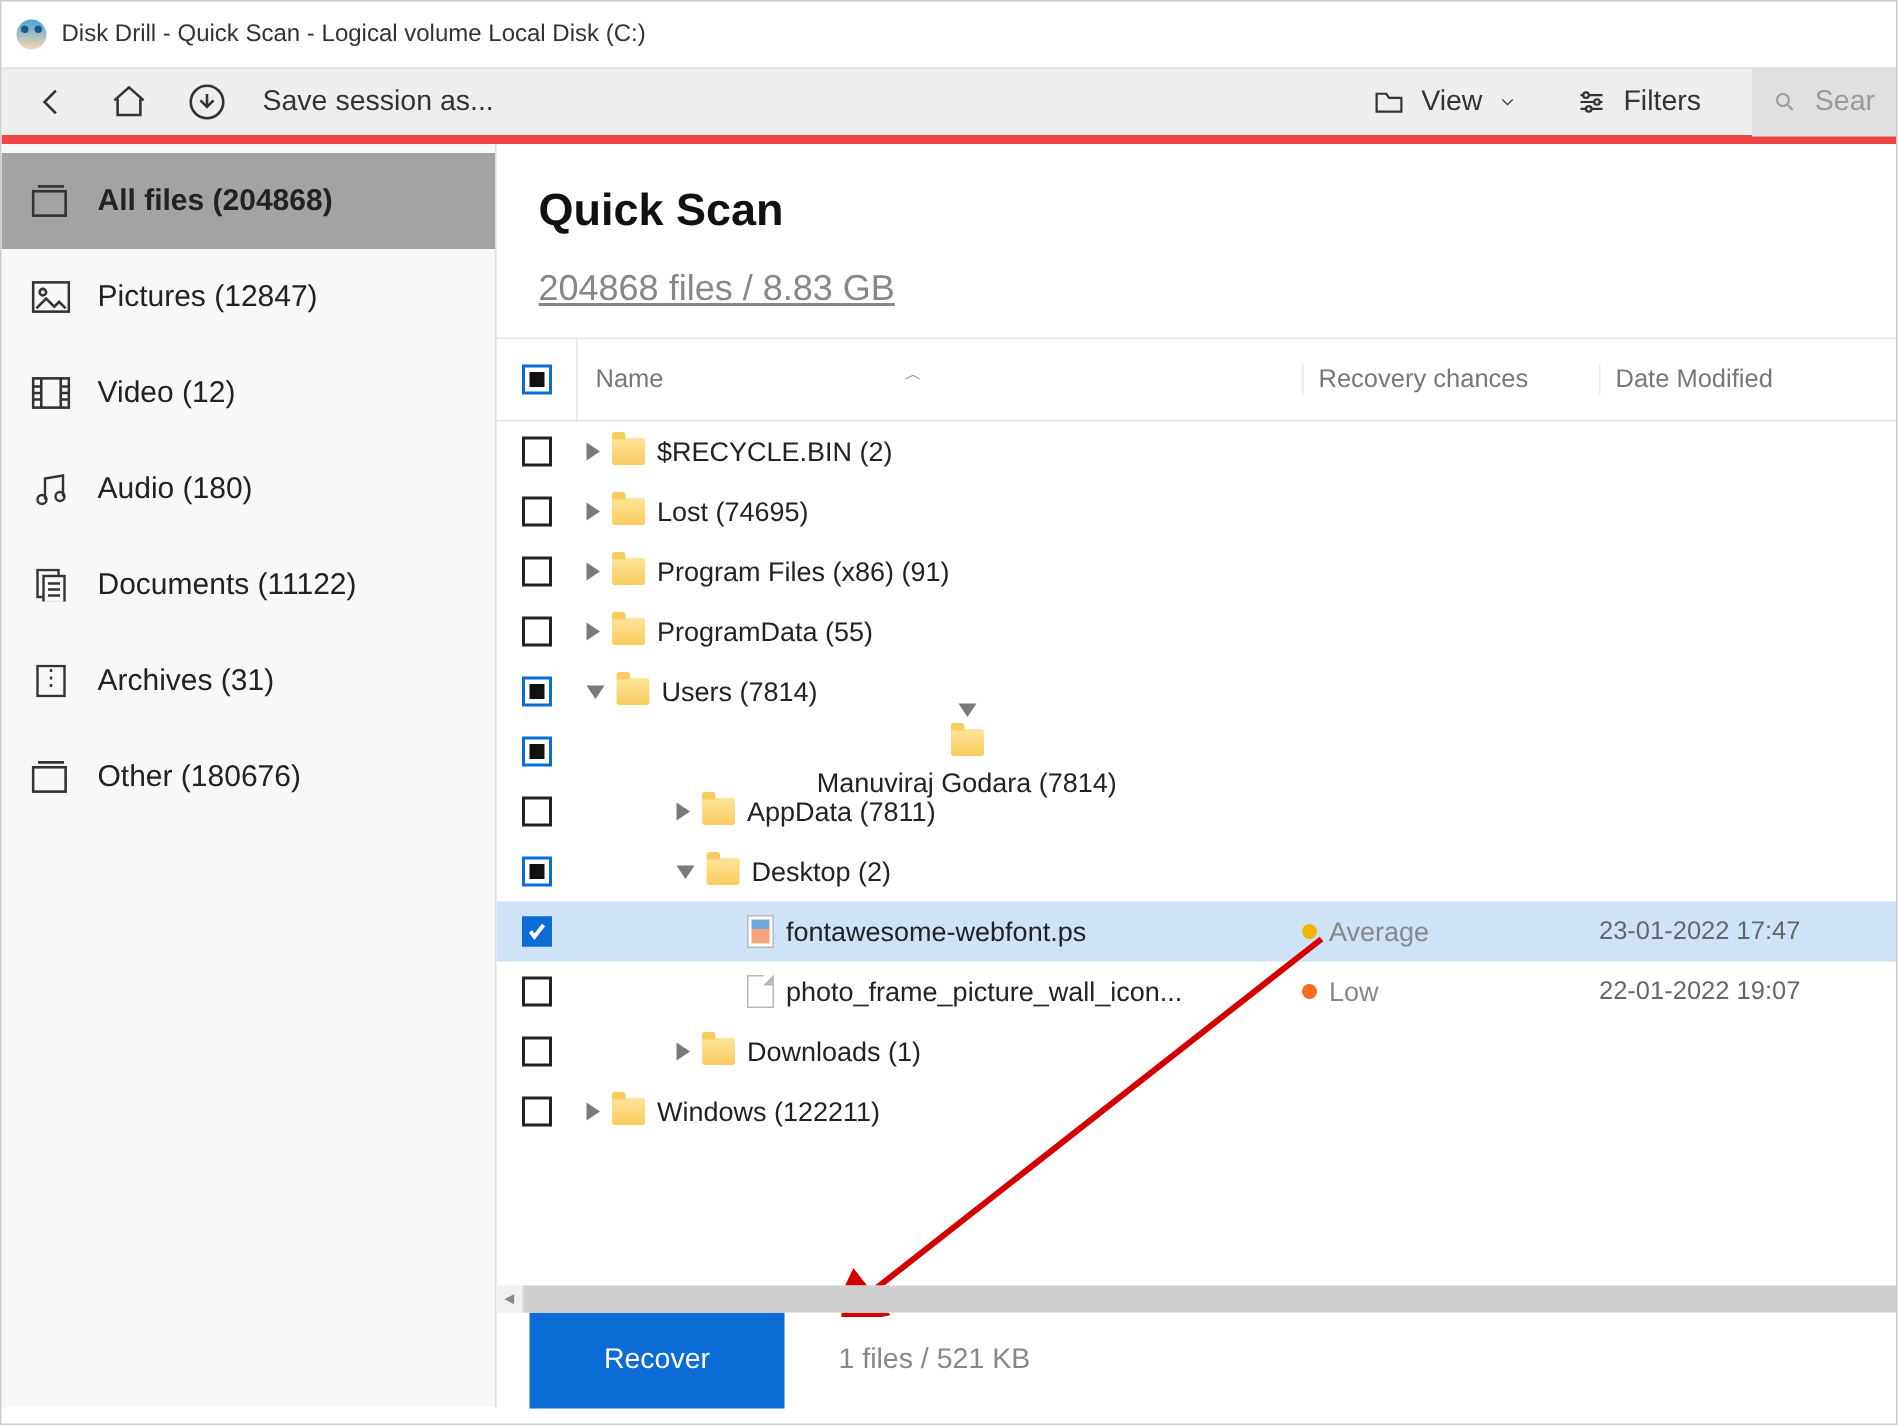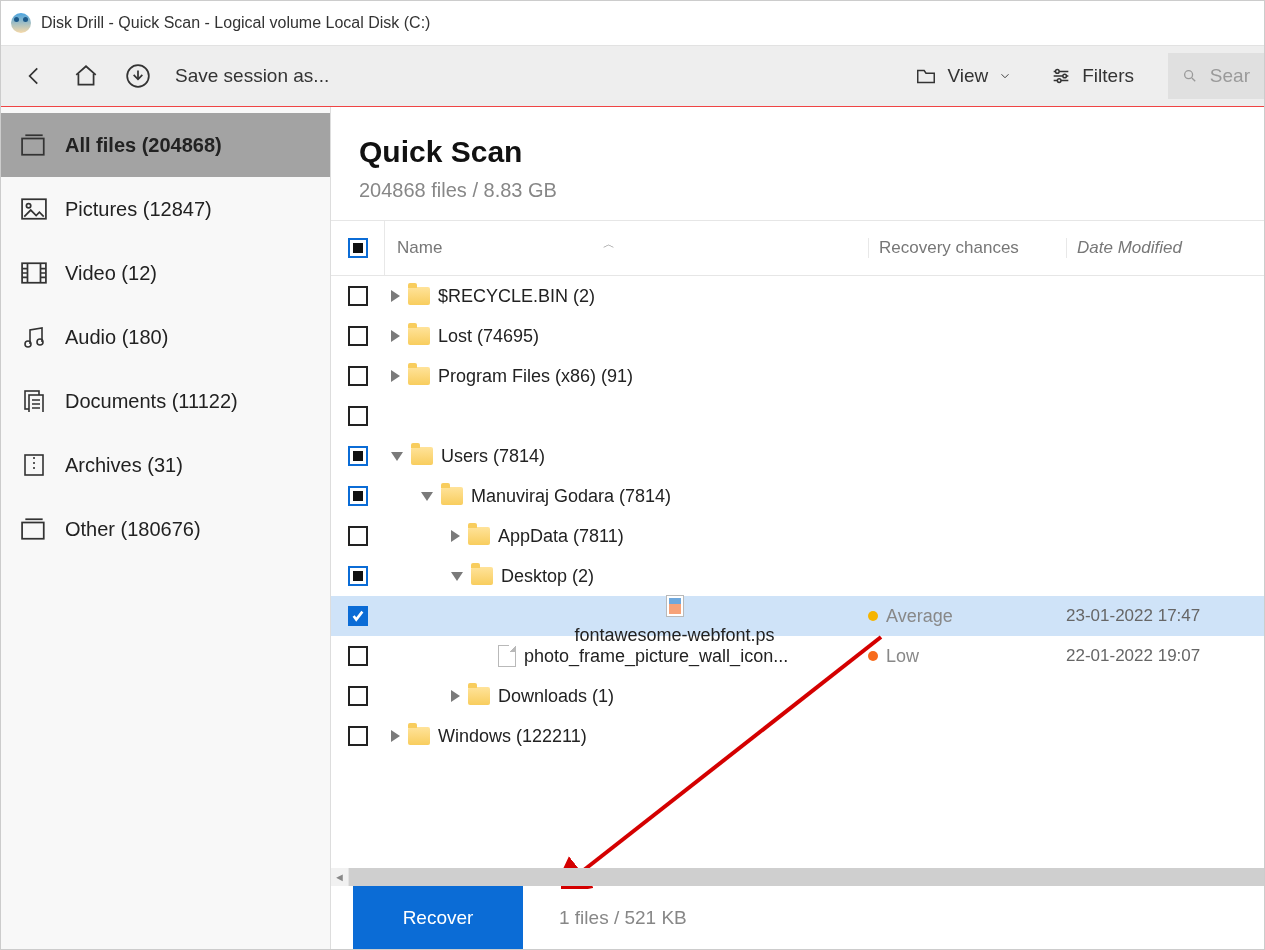--- a/index.html
+++ b/index.html
@@ -4,50 +4,50 @@
 <style>
 * { box-sizing: border-box; margin: 0; padding: 0; font-family: "Segoe UI", Arial, sans-serif; }
 body { width: 1265px; height: 950px; background: #fff; overflow: hidden; position: relative; border: 1px solid #ccc; }
 
 
 .titlebar { height: 44px; display: flex; align-items: center; padding: 0 10px; font-size: 16px; color: #333; }
 .titlebar .app-icon { width: 20px; height: 20px; margin-right: 10px; border-radius: 50%; background: linear-gradient(#4aa3df,#f7d9a8); position: relative; }
 .titlebar .app-icon::after{content:"";position:absolute;left:3px;top:4px;width:5px;height:5px;border-radius:50%;background:#1d5a8a;box-shadow:9px 0 0 #1d5a8a;}
 
 
-.toolbar { height: 62px; background: #eeeeee; border-top:1px solid #e2e2e2; border-bottom:1px solid #ef4444; display:flex; align-items:center; padding: 0 12px; gap: 10px; }
+.toolbar { height: 51px; background: #eeeeee; border-top:1px solid #e2e2e2; border-bottom:6px solid #ef4444; display:flex; align-items:center; padding: 0 12px; gap: 10px; }
 .tbbtn { width:42px; height:42px; display:flex; align-items:center; justify-content:center; color:#333; cursor:pointer; }
 .tbbtn svg { width:26px; height:26px; stroke:#333; fill:none; stroke-width:1.6; }
 .savetxt { font-size: 19px; color:#333; margin-left:6px; cursor:pointer; }
 .toolbar .spacer { flex:1; }
 .viewbtn { display:flex; align-items:center; gap:10px; font-size:19px; color:#333; cursor:pointer; padding:0 14px; }
 .viewbtn svg{width:22px;height:22px;stroke:#333;fill:none;stroke-width:1.6;}
 .searchbox { background:#e0e0e0; height:46px; display:flex; align-items:center; padding:0 14px; color:#9a9a9a; font-size:19px; gap:12px; margin-left:10px; margin-right:-12px; width:96px; overflow:hidden;}
 .searchbox svg{width:22px;height:22px;stroke:#9a9a9a;fill:none;stroke-width:2;}
 
 
 .bodyrow { display:flex; height: calc(950px - 44px - 62px - 2px); }
 .sidebar { width: 330px; background:#f8f8f8; border-right:1px solid #ddd; padding-top:6px; }
 .sbitem { display:flex; align-items:center; height:64px; padding: 0 20px; font-size:20px; color:#222; cursor:pointer; gap:18px;}
 .sbitem.active { background:#a3a3a3; font-weight:600; }
 .sbicon { width:26px; height:22px; stroke:#333; fill:none; stroke-width:1.6; flex-shrink:0;}
 .main { flex:1; display:flex; flex-direction:column; position:relative; }
 
 
 .mhead { padding: 28px 28px 18px 28px; }
 .mhead h1 { font-size:30px; font-weight:700; color:#111; }
-.mhead .sub { font-size:20px; color:#878787; margin-top:10px; }
+.mhead .sub { font-size:24px; color:#878787; margin-top:21px;text-decoration:underline; }
 
 
 .colhdr { height:56px; border-top:1px solid #e6e6e6; border-bottom:1px solid #e6e6e6; display:flex; align-items:center; font-size:17px; color:#777; }
 .colhdr .c-check{ width:54px; display:flex; justify-content:center; border-right:1px solid #e8e8e8; height:100%; align-items:center;}
 .colhdr .c-name{ flex:1; padding-left:12px; position:relative; }
 .colhdr .c-name .sortarr{position:absolute; left:218px; top:-2px; font-size:12px; color:#888;}
 .colhdr .c-rec{ width:198px; border-left:1px solid #e8e8e8; padding-left:10px;}
-.colhdr .c-date{ width:198px; border-left:1px solid #e8e8e8; padding-left:10px;font-style:italic;}
+.colhdr .c-date{ width:198px; border-left:1px solid #e8e8e8; padding-left:10px;}
 
 
 .files { flex:1; overflow:auto; }
 .frow { height:40px; display:flex; align-items:center; font-size:18px; color:#222; }
 .frow.selected { background:#cfe3f8; }
 .frow .cbox { width:54px; display:flex; justify-content:center; }
 .frow .content { flex:1; display:flex; align-items:center; gap:8px; padding-left:4px;}
 .frow .rec { width:198px; display:flex; align-items:center; gap:8px; color:#888; }
 .frow .date { width:198px; color:#666; font-size:17px;}
 .dot { width:10px; height:10px; border-radius:50%; }
@@ -250,40 +250,45 @@
             <div class="foldicon"></div>
             <span>Program Files (x86) (91)</span>
           </div>
           <div class="rec"></div>
           <div class="date"></div>
         </div>
         <div class="frow">
           <div class="cbox">
             <div class="chk"></div>
           </div>
+          <div class="content" style="padding-left: 6px;">
+            <div class="tri right"></div>
+            <div class="foldicon"></div>
+            <span>ProgramData (55)</span>
+          </div>
           <div class="rec"></div>
           <div class="date"></div>
         </div>
         <div class="frow">
           <div class="cbox">
             <div class="chk mixed"></div>
           </div>
           <div class="content" style="padding-left: 6px;">
             <div class="tri down"></div>
             <div class="foldicon"></div>
             <span>Users (7814)</span>
           </div>
           <div class="rec"></div>
           <div class="date"></div>
         </div>
         <div class="frow">
           <div class="cbox">
             <div class="chk mixed"></div>
           </div>
-          <div class="content" style="padding-left: 36px;">
+          <div class="content" style="padding-left: 36px; flex-direction: column;">
             <div class="tri down"></div>
             <div class="foldicon"></div>
             <span>Manuviraj Godara (7814)</span>
           </div>
           <div class="rec"></div>
           <div class="date"></div>
         </div>
         <div class="frow">
           <div class="cbox">
             <div class="chk"></div>
@@ -309,21 +314,21 @@
           <div class="date"></div>
         </div>
         <div class="frow selected">
           <div class="cbox">
             <div class="chk on">
               <svg viewBox="0 0 16 16">
                 <path d="M3 8l3 4 7-9"></path>
               </svg>
             </div>
           </div>
-          <div class="content" style="padding-left: 96px; flex-direction: column;">
+          <div class="content" style="padding-left: 96px;">
             <div style="width: 9px;"></div>
             <div class="psicon"></div>
             <span>fontawesome-webfont.ps</span>
           </div>
           <div class="rec">
             <div class="dot avg"></div>
             <span>Average</span>
           </div>
           <div class="date">23-01-2022 17:47</div>
         </div>

